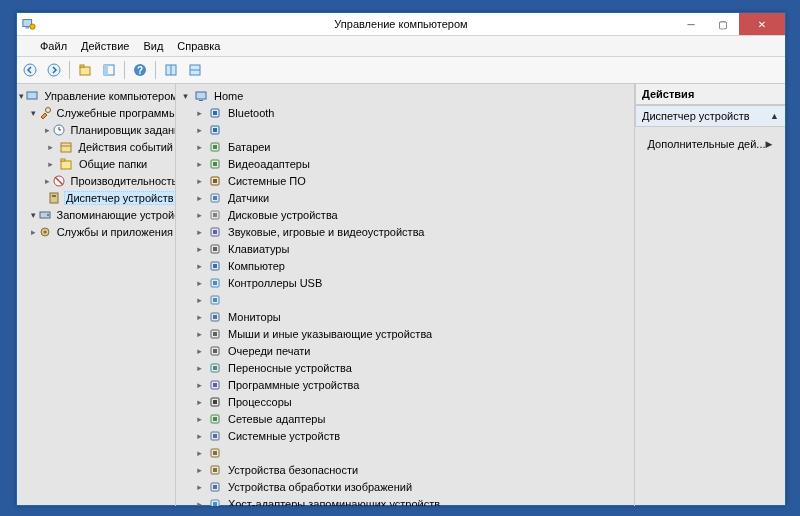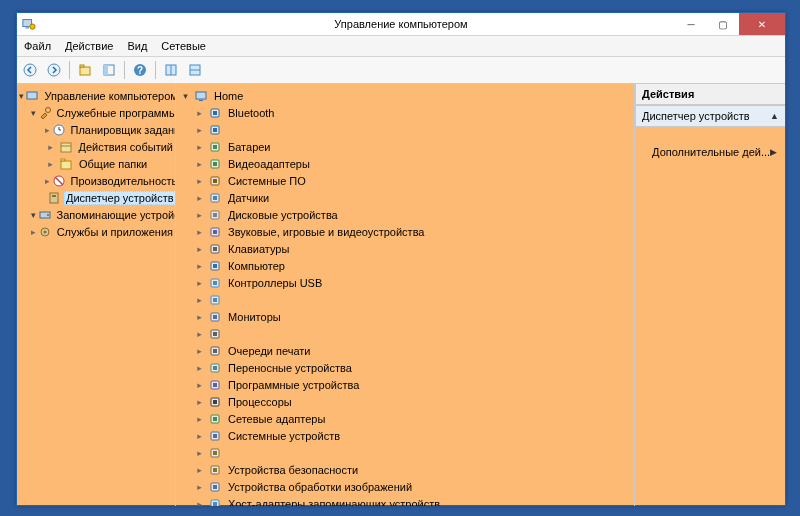--- a/index.html
+++ b/index.html
@@ -1,40 +1,40 @@
 <!DOCTYPE html>
 <html><head>
 <meta charset="utf-8">
 <style>
 html,body{margin:0;padding:0;font-family:"Segoe UI",Tahoma,sans-serif;font-size:11px;background:#2b5a9c;height:100%;overflow:hidden}
-.window{position:absolute;left:16px;top:12px;width:768px;height:492px;background:#fdba74;border:1px solid #1e66b4;box-shadow:0 0 4px rgba(0,0,0,.3)}
+.window{position:absolute;left:16px;top:12px;width:768px;height:492px;background:#e5e5e5;border:1px solid #1e66b4;box-shadow:0 0 4px rgba(0,0,0,.3)}
 .titlebar{height:22px;background:#fff;display:flex;align-items:center;border-bottom:1px solid #d4d4d4;position:relative}
 .titlebar .app-icon{width:16px;height:16px;margin:0 4px;display:flex;align-items:center;justify-content:center}
 .titlebar .title{position:absolute;left:0;right:0;text-align:center;font-size:11px;color:#000;pointer-events:none}
 .winbtns{margin-left:auto;display:flex;height:100%}
 .winbtn{width:32px;height:100%;display:flex;align-items:center;justify-content:center;font-size:10px;color:#333;cursor:default}
 .winbtn.close{background:#c75050;color:#fff;width:46px}
-.menubar{height:20px;background:#f5f5f5;display:flex;align-items:center;padding:0 0;border-bottom:1px solid #d4d4d4}
+.menubar{height:20px;background:#f5f5f5;display:flex;align-items:center;padding:0 16px;border-bottom:1px solid #d4d4d4}
 .menuitem{padding:0 7px;font-size:11px;cursor:default}
 .toolbar{height:26px;background:#f7f7f7;display:flex;align-items:center;padding:0 2px;border-bottom:1px solid #cacaca;gap:2px}
 .tbtn{width:20px;height:20px;border:1px solid transparent;display:flex;align-items:center;justify-content:center;cursor:default}
 .tsep{width:1px;height:18px;background:#c0c0c0;margin:0 2px}
 .body{display:flex;height:calc(100% - 70px)}
 .leftpane{width:158px;border-right:1px solid #cacaca;overflow:hidden;padding-top:3px}
 .middle{flex:1;border-right:1px solid #cacaca;overflow:auto;padding:3px 0}
 .rightpane{width:150px;padding-top:0}
 .treenode{display:flex;align-items:center;height:17px;white-space:nowrap;cursor:default;font-size:11px}
 .expander{width:11px;height:11px;display:inline-flex;align-items:center;justify-content:center;margin-right:2px;color:#6a6a6a;font-size:9px}
 .expander.open{color:#404040}
 .nodeicon{width:16px;height:16px;margin-right:3px;display:inline-flex;align-items:center;justify-content:center}
 .nodelabel{padding:0 2px}
 .nodelabel.selected{background:#cce8ff;border:1px dotted #99d1ff;padding:0 1px}
 .actions-header{background:#f0f0f0;border:1px solid #cacaca;border-right:none;border-top:none;height:20px;display:flex;align-items:center;padding:0 6px;font-weight:bold;font-size:11px}
 .actions-sub{background:#e5eef7;border:1px solid #cacaca;border-right:none;height:20px;display:flex;align-items:center;padding:0 6px;font-size:11px;justify-content:space-between}
-.actions-item{height:18px;display:flex;align-items:center;padding:16px 8px;font-size:11px;justify-content:flex-end;cursor:default}
+.actions-item{height:18px;display:flex;align-items:center;padding:8px 8px;font-size:11px;justify-content:center;cursor:default}
 .arrow-up{font-size:9px;color:#333}
 .arrow-right{font-size:9px;color:#333}
 svg{display:block}
 </style>
 </head>
 <body>
 
 <div class="window">
   <div class="titlebar">
     <span class="app-icon">
@@ -49,21 +49,21 @@
       <div class="winbtn">─</div>
       <div class="winbtn">▢</div>
       <div class="winbtn close">✕</div>
     </div>
   </div>
 
   <div class="menubar">
     <div class="menuitem">Файл</div>
     <div class="menuitem">Действие</div>
     <div class="menuitem">Вид</div>
-    <div class="menuitem">Сетевые</div>
+    <div class="menuitem">Справка</div>
   </div>
 
   <div class="toolbar">
     <div class="tbtn">
         <svg width="14" height="14">
           <circle cx="7" cy="7" r="6" fill="#eaf3fb" stroke="#4a8bc2"></circle>
           <path d="M8 4 L5 7 L8 10" stroke="#2a6bb2" fill="none" stroke-width="1.5"></path>
         </svg>
       </div>
     <div class="tbtn">
@@ -341,20 +341,21 @@
             <span class="nodelabel">Мониторы</span>
           </div>
           <div class="treenode" style="padding-left: 18px;">
             <span class="expander">▸</span>
             <span class="nodeicon">
               <svg width="14" height="14">
                 <rect x="3" y="3" width="8" height="8" rx="1" fill="#e8e8e8" stroke="#606060"></rect>
                 <rect x="5" y="5" width="4" height="4" fill="#606060"></rect>
               </svg>
             </span>
+            <span class="nodelabel">Мыши и иные указывающие устройства</span>
           </div>
           <div class="treenode" style="padding-left: 18px;">
             <span class="expander">▸</span>
             <span class="nodeicon">
               <svg width="14" height="14">
                 <rect x="3" y="3" width="8" height="8" rx="1" fill="#e8e8e8" stroke="#606060"></rect>
                 <rect x="5" y="5" width="4" height="4" fill="#606060"></rect>
               </svg>
             </span>
             <span class="nodelabel">Очереди печати</span>

